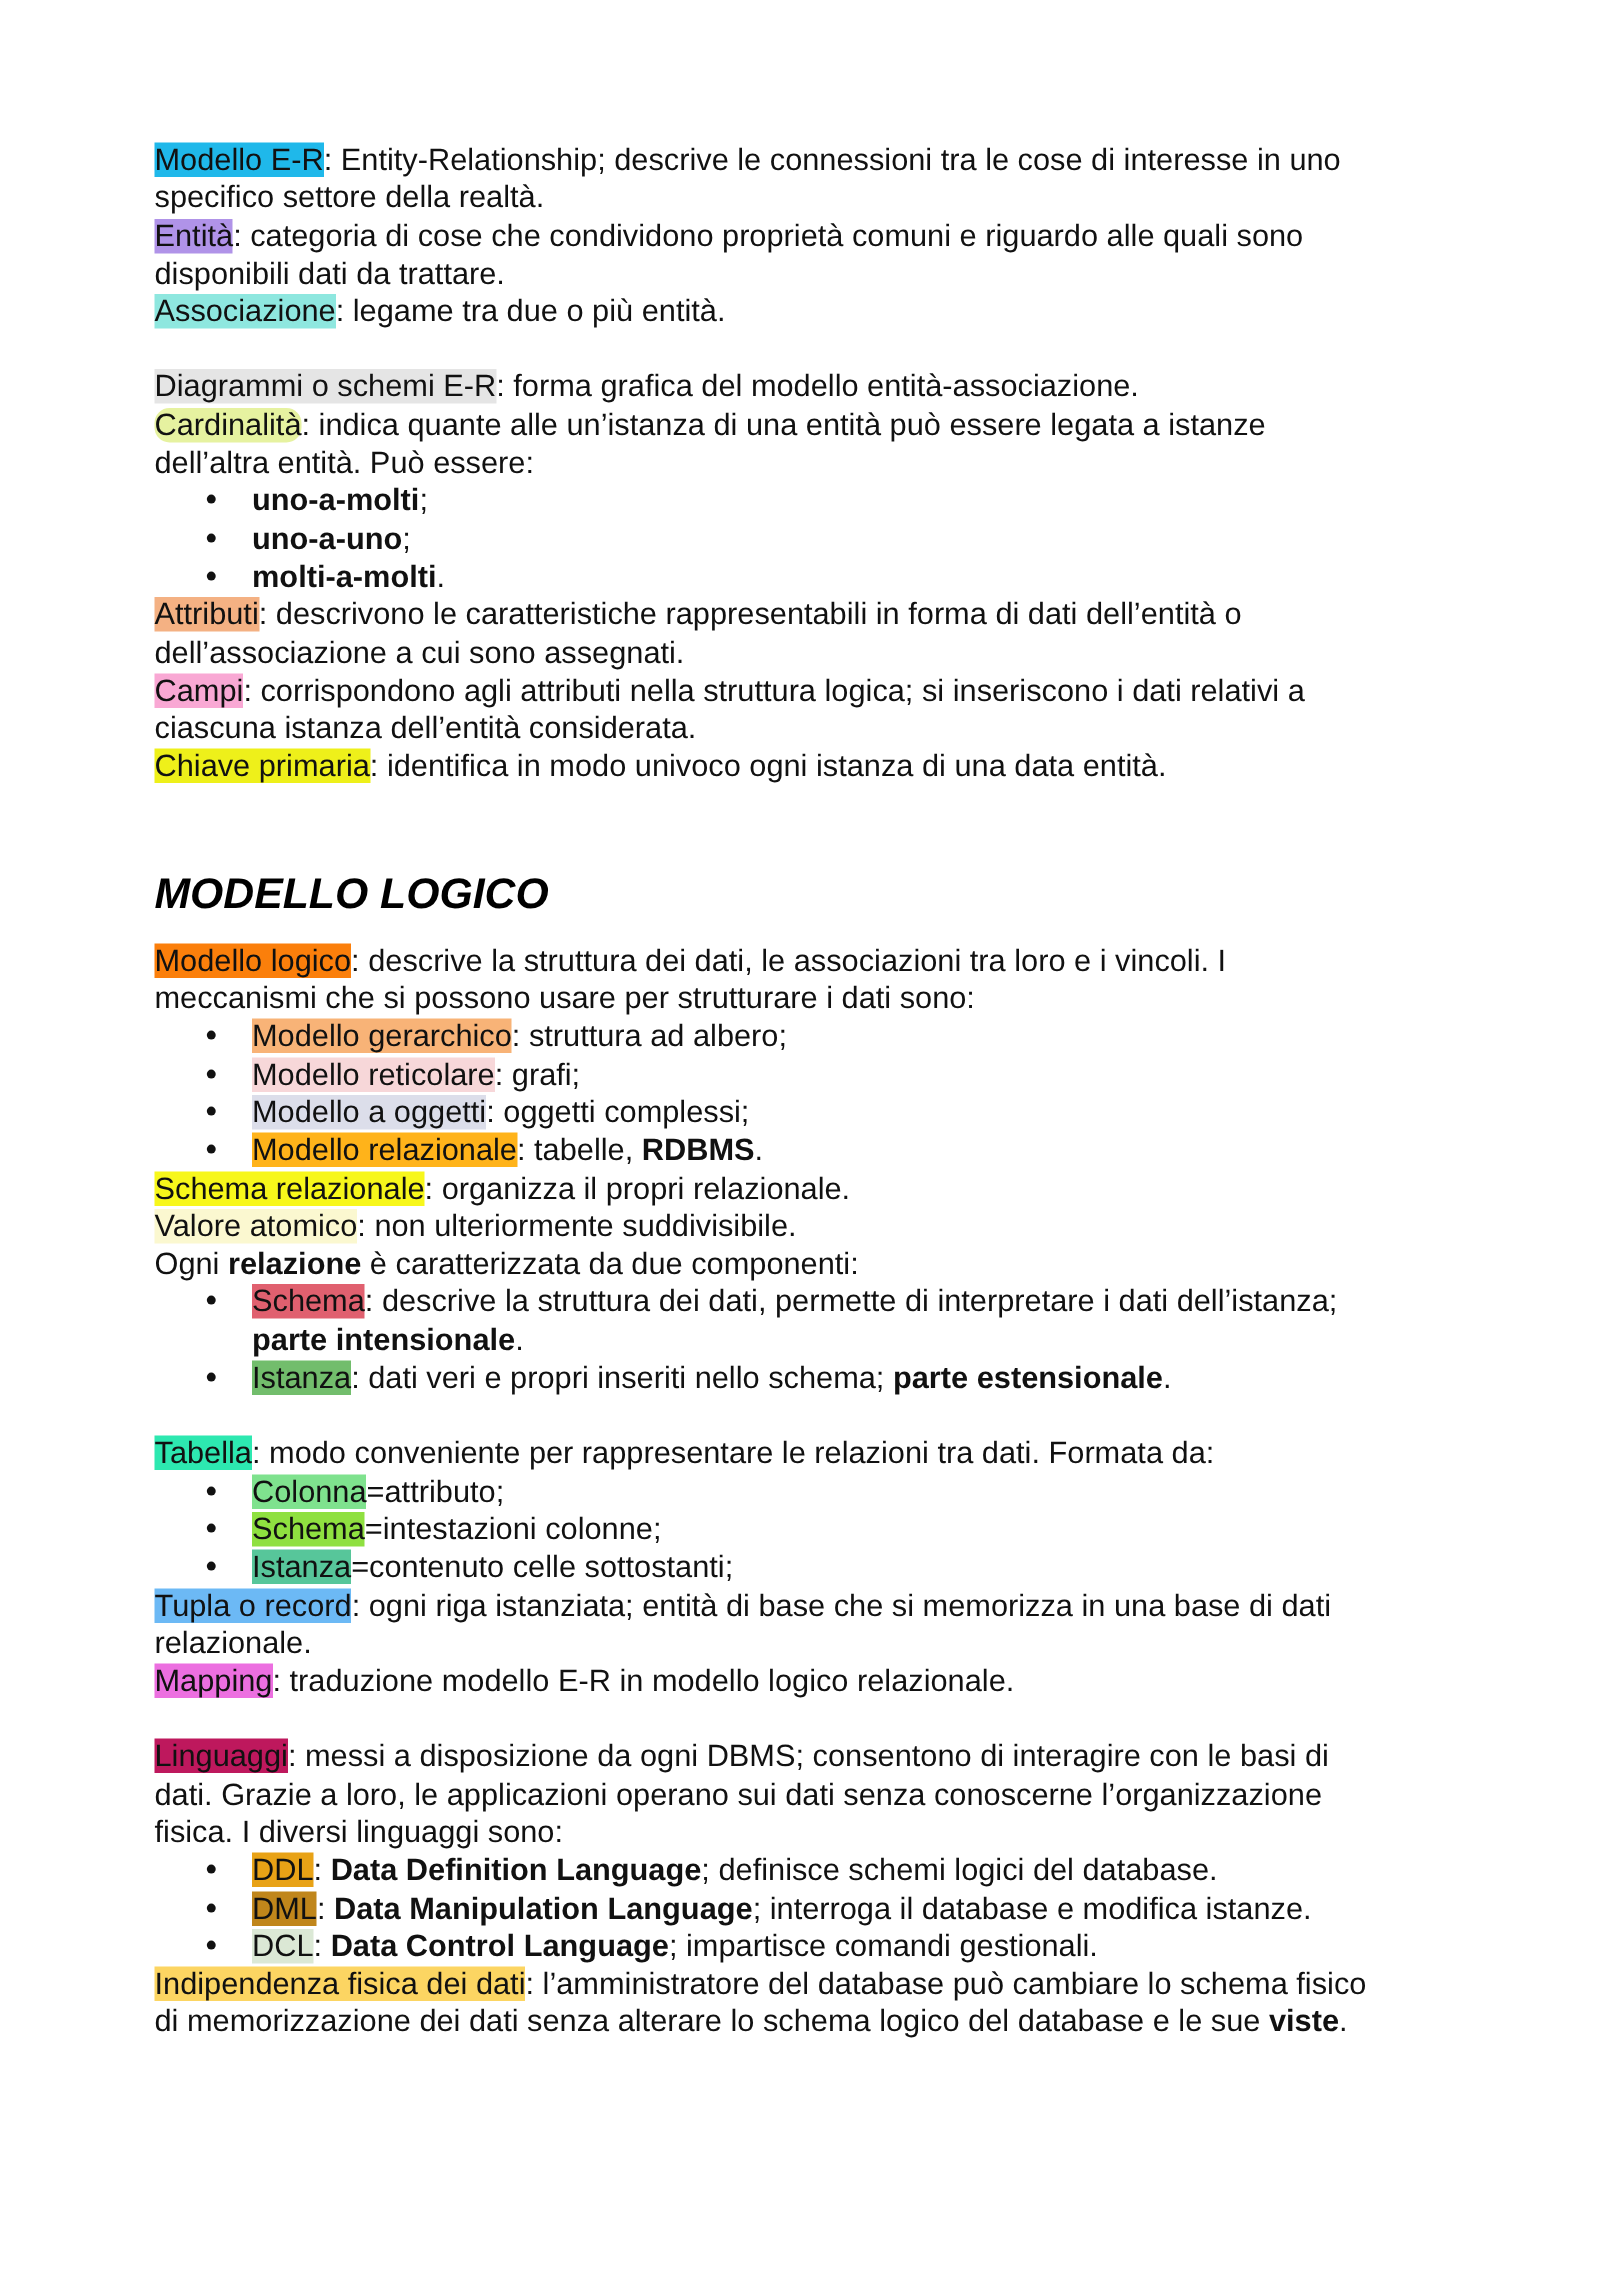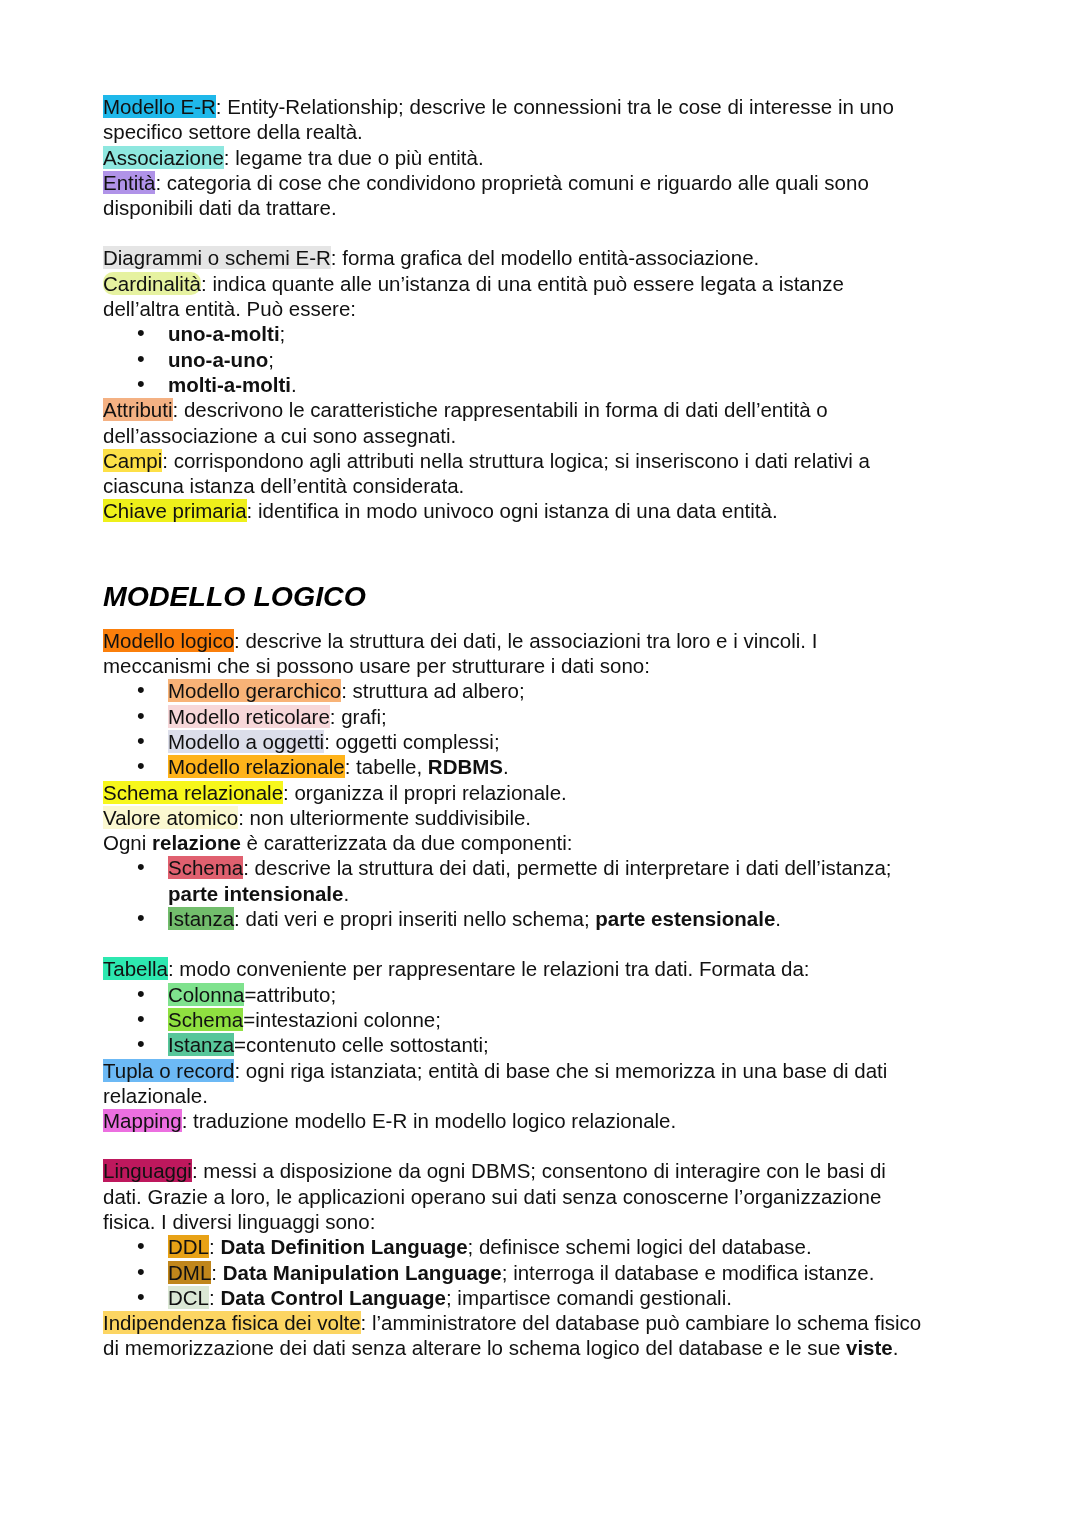--- a/index.html
+++ b/index.html
@@ -59,25 +59,25 @@
 </head>
 <body>
 
 <div class="page">
 
   <p class="p">
     <span class="hl" style="background-color: rgb(31, 184, 234);">Modello E-R</span><span>: Entity-Relationship; descrive le connessioni tra le cose di interesse in uno</span><br>
     <span>specifico settore della realtà.</span>
   </p>
   <p class="p">
-    <span class="hl" style="background-color: rgb(142, 231, 223);">Associazione</span><span>: legame tra due o più entità.</span>
+    <span class="hl" style="background-color: rgb(176, 147, 232);">Entità</span><span>: categoria di cose che condividono proprietà comuni e riguardo alle quali sono</span><br>
+    <span>disponibili dati da trattare.</span>
   </p>
   <p class="p">
-    <span class="hl" style="background-color: rgb(176, 147, 232);">Entità</span><span>: categoria di cose che condividono proprietà comuni e riguardo alle quali sono</span><br>
-    <span>disponibili dati da trattare.</span>
+    <span class="hl" style="background-color: rgb(142, 231, 223);">Associazione</span><span>: legame tra due o più entità.</span>
   </p>
 
   <div class="gap-sm"></div>
 
   <p class="p">
     <span class="hl" style="background-color: #e5e5e5;">Diagrammi o schemi E-R</span><span>: forma grafica del modello entità-associazione.</span>
   </p>
   <p class="p">
     <span class="hl" style="background-color: rgb(230, 242, 160); border-radius: 10px;">Cardinalità</span><span>: indica quante alle un’istanza di una entità può essere legata a istanze</span><br>
     <span>dell’altra entità. Può essere:</span>
@@ -85,21 +85,21 @@
   <ul class="bl">
     <li><span class="b">uno-a-molti</span><span>;</span></li>
     <li><span class="b">uno-a-uno</span><span>;</span></li>
     <li><span class="b">molti-a-molti</span><span>.</span></li>
   </ul>
   <p class="p">
     <span class="hl" style="background-color: rgb(244, 177, 131);">Attributi</span><span>: descrivono le caratteristiche rappresentabili in forma di dati dell’entità o</span><br>
     <span>dell’associazione a cui sono assegnati.</span>
   </p>
   <p class="p">
-    <span class="hl" style="background-color: #fde047; text-align: center;">Campi</span><span>: corrispondono agli attributi nella struttura logica; si inseriscono i dati relativi a</span><br>
+    <span class="hl" style="background-color: #f9a8d4; text-align: center;">Campi</span><span>: corrispondono agli attributi nella struttura logica; si inseriscono i dati relativi a</span><br>
     <span>ciascuna istanza dell’entità considerata.</span>
   </p>
   <p class="p">
     <span class="hl" style="background-color: rgb(238, 240, 26);">Chiave primaria</span><span>: identifica in modo univoco ogni istanza di una data entità.</span>
   </p>
 
   <div class="gap-lg"></div>
 
   <h2 class="title">MODELLO LOGICO</h2>
   <div class="gap-title-after"></div>
@@ -152,17 +152,17 @@
     <span class="hl" style="background-color: #be185d;">Linguaggi</span><span>: messi a disposizione da ogni DBMS; consentono di interagire con le basi di</span><br>
     <span>dati. Grazie a loro, le applicazioni operano sui dati senza conoscerne l’organizzazione</span><br>
     <span>fisica. I diversi linguaggi sono:</span>
   </p>
   <ul class="bl">
     <li><span class="hl" style="background-color: rgb(232, 162, 22);">DDL</span><span>: </span><span class="b">Data Definition Language</span><span>; definisce schemi logici del database.</span></li>
     <li><span class="hl" style="background-color: rgb(192, 134, 27);">DML</span><span>: </span><span class="b">Data Manipulation Language</span><span>; interroga il database e modifica istanze.</span></li>
     <li><span class="hl" style="background-color: rgb(219, 232, 213);">DCL</span><span>: </span><span class="b">Data Control Language</span><span>; impartisce comandi gestionali.</span></li>
   </ul>
   <p class="p">
-    <span class="hl" style="background-color: rgb(252, 213, 98);">Indipendenza fisica dei volte</span><span>: l’amministratore del database può cambiare lo schema fisico</span><br>
+    <span class="hl" style="background-color: rgb(252, 213, 98);">Indipendenza fisica dei dati</span><span>: l’amministratore del database può cambiare lo schema fisico</span><br>
     <span>di memorizzazione dei dati senza alterare lo schema logico del database e le sue </span><span class="b">viste</span><span>.</span>
   </p>
 
 </div>
 
 </body></html>

